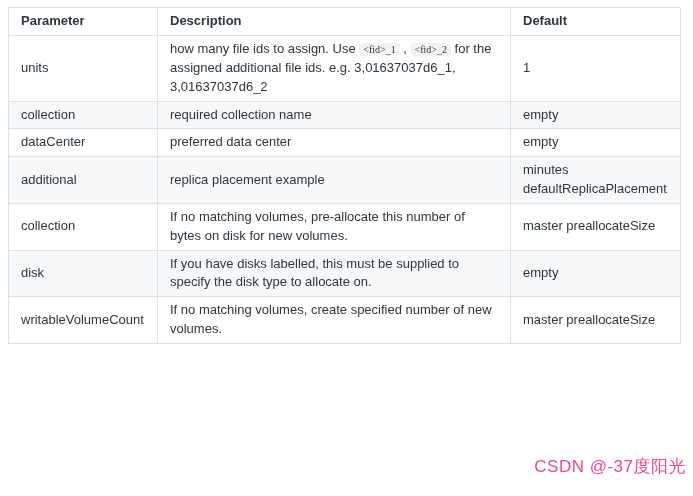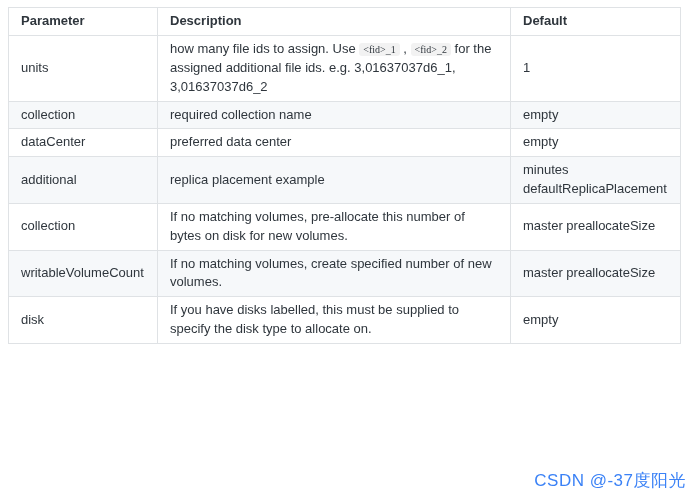--- a/index.html
+++ b/index.html
@@ -46,22 +46,22 @@
     font-family: Liberation Serif, serif;
     font-size: 10px;
     background: rgba(27,31,35,0.06);
     padding: 1px 4px;
     border-radius: 3px;
     white-space: nowrap;
   }
 
   .watermark {
     position: absolute;
-    right: 7px; bottom: 4px;
-    color: #3b82f6;
+    right: 7px; bottom: 18px;
+    color: #ec4899;
     font-size: 17px;
     letter-spacing: 0.5px;
     pointer-events: none;
     white-space: nowrap;
   }
 </style>
 </head>
 <body>
 
 <div class="page">
@@ -98,26 +98,26 @@
           <td class="col-param">additional</td>
           <td class="col-desc">replica placement example</td>
           <td class="col-default">minutes defaultReplicaPlacement</td>
         </tr>
         <tr>
           <td class="col-param">collection</td>
           <td class="col-desc">If no matching volumes, pre-allocate this number of bytes on disk for new volumes.</td>
           <td class="col-default">master preallocateSize</td>
         </tr>
         <tr>
+          <td class="col-param">disk</td>
+          <td class="col-desc">If you have disks labelled, this must be supplied to specify the disk type to allocate on.</td>
+          <td class="col-default">empty</td>
+        </tr>
+        <tr>
           <td class="col-param">writableVolumeCount</td>
           <td class="col-desc">If no matching volumes, create specified number of new volumes.</td>
           <td class="col-default">master preallocateSize</td>
-        </tr>
-        <tr>
-          <td class="col-param">disk</td>
-          <td class="col-desc">If you have disks labelled, this must be supplied to specify the disk type to allocate on.</td>
-          <td class="col-default">empty</td>
         </tr>
       </tbody>
   </table>
 
   <div class="watermark">CSDN @-37度阳光</div>
 </div>
 
 </body></html>

